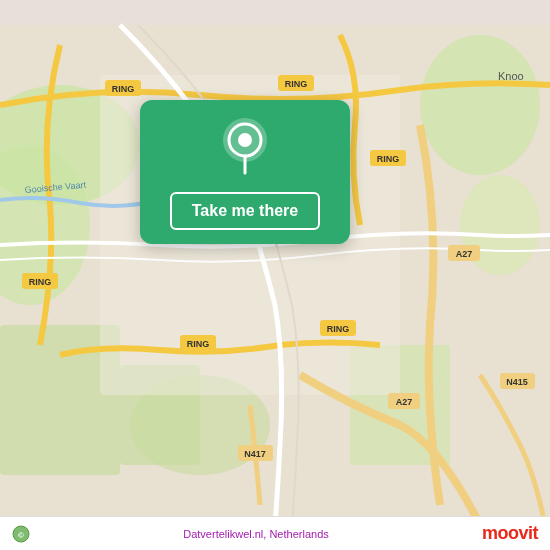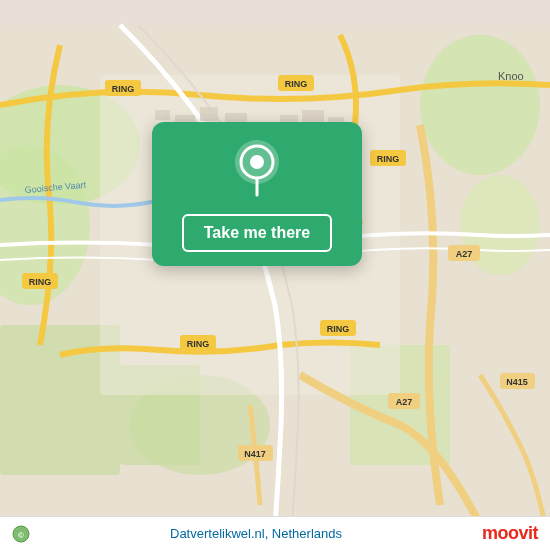--- a/index.html
+++ b/index.html
@@ -25,30 +25,29 @@
       width: 100%;
       height: 100%;
       position: absolute;
       top: 0; left: 0;
     }
 
     
     #card-overlay {
       position: absolute;
       top: 100px;
-      left: 152px;
+      left: 140px;
       width: 210px;
       background-color: #2eaa6e;
       border-radius: 12px;
       display: flex;
       flex-direction: column;
       align-items: center;
       padding: 18px 20px 14px 20px;
       box-shadow: 0 4px 16px rgba(0,0,0,0.25);
-      margin-top: 22px;
     }
 
     #location-icon-wrap {
       margin-bottom: 10px;
     }
 
     #take-me-there-btn {
       background: transparent;
       border: 2px solid white;
       color: white;
@@ -89,22 +88,22 @@
 
     #moovit-logo {
       font-size: 18px;
       font-weight: bold;
       color: #e8291c;
       letter-spacing: -0.5px;
       text-align: center;
     }
 
     #site-name {
-      font-size: 13px;
-      color: #0369a1;
+      font-size: 11px;
+      color: #a21caf;
     }
   </style>
 </head>
 <body>
 
 <div id="map-container">
 
   <svg id="map-svg" viewBox="0 0 550 500" xmlns="http://www.w3.org/2000/svg">
 
     <rect width="550" height="500" fill="#e8e0d0"></rect>

